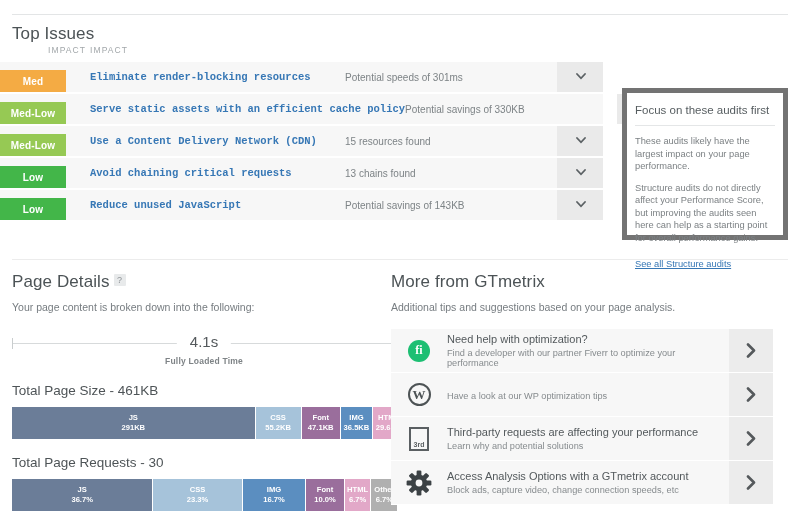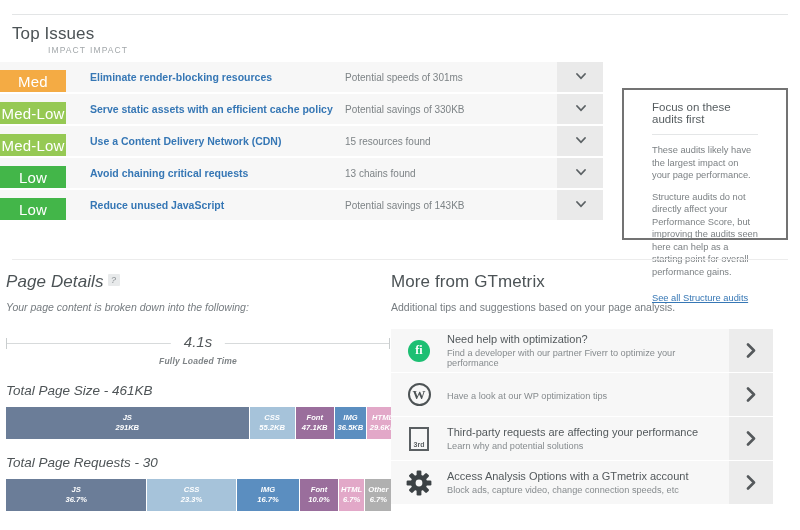--- a/index.html
+++ b/index.html
@@ -40,57 +40,58 @@
   .th-audit  { margin-left: 12px; }
 
   .issue-row {
     display: flex; align-items: stretch;
     height: 30px; margin-bottom: 2px;
     background: #f7f7f7;
   }
   .impact {
     width: 66px; flex: 0 0 66px;
     display: flex; align-items: center; justify-content: center;
-    color: #ffffff; font-size: 15px; font-weight: 400;
+    color: #ffffff; font-size: 10px; font-weight: 700;
     letter-spacing: .2px;
     margin-top: 8px;
   }
   .audit-name {
     flex: 1 1 auto; display: flex; align-items: center;
     padding-left: 24px;
     font-size: 10.5px; font-weight: bold; color: #3677b5;
     white-space: nowrap;
+    font-family: Liberation Mono, monospace;
   }
   .audit-val {
     width: 212px; flex: 0 0 212px; display: flex; align-items: center;
     font-size: 10px; color: #7d8386;
   }
   .chev-cell {
     width: 46px; flex: 0 0 46px; background: #eaeaea;
     display: flex; align-items: center; justify-content: center;
   }
   .chev { width: 9px; height: 9px; display:block; }
   .chev svg { display:block; }
 
   
   .focus-box {
     position: absolute; left: 622px; top: 88px; width: 166px; height: 152px;
-    border: 2px solid #737373; background: #fff; padding: 11px 28px;
+    border: 5px solid #737373; background: #fff; padding: 11px 8px;
   }
   .focus-title { font-size: 11.5px; color: #565d60; }
   .focus-rule { height:1px; background:#e4e6e7; margin:9px 0 9px 0; }
   .focus-p { font-size: 9.3px; line-height: 12.5px; color: #7c8184; margin-bottom: 9px; }
   .focus-link { font-size: 9.3px; color: #3677b5; text-decoration: underline; display:inline-block; }
 
   .mid-rule {
     position: absolute; left: 12px; top: 259px; width: 776px; height: 1px; background: #ececec;
   }
 
   
-  .page-details { position: absolute; left: 6px; top: 272px; width: 384px; font-style: italic; }
+  .page-details { position: absolute; left: 12px; top: 272px; width: 384px; }
   .pd-sub { font-size: 10.5px; color: #767c80; margin-top: 9px; }
 
   .timeline { position: relative; margin-top: 20px; height: 34px; }
   .tl-line { position:absolute; left:0; top:10px; width:100%; height:1px; background:#d7dadb; }
   .tl-cap-l, .tl-cap-r { position:absolute; top:5px; width:1px; height:11px; background:#c9cdce; }
   .tl-cap-l { left:0; } .tl-cap-r { right:0; }
   .tl-val {
     position:absolute; left:50%; transform:translateX(-50%); top:0px;
     background:#fff; padding:0 13px; font-size:15px; color:#54595c;
   }

